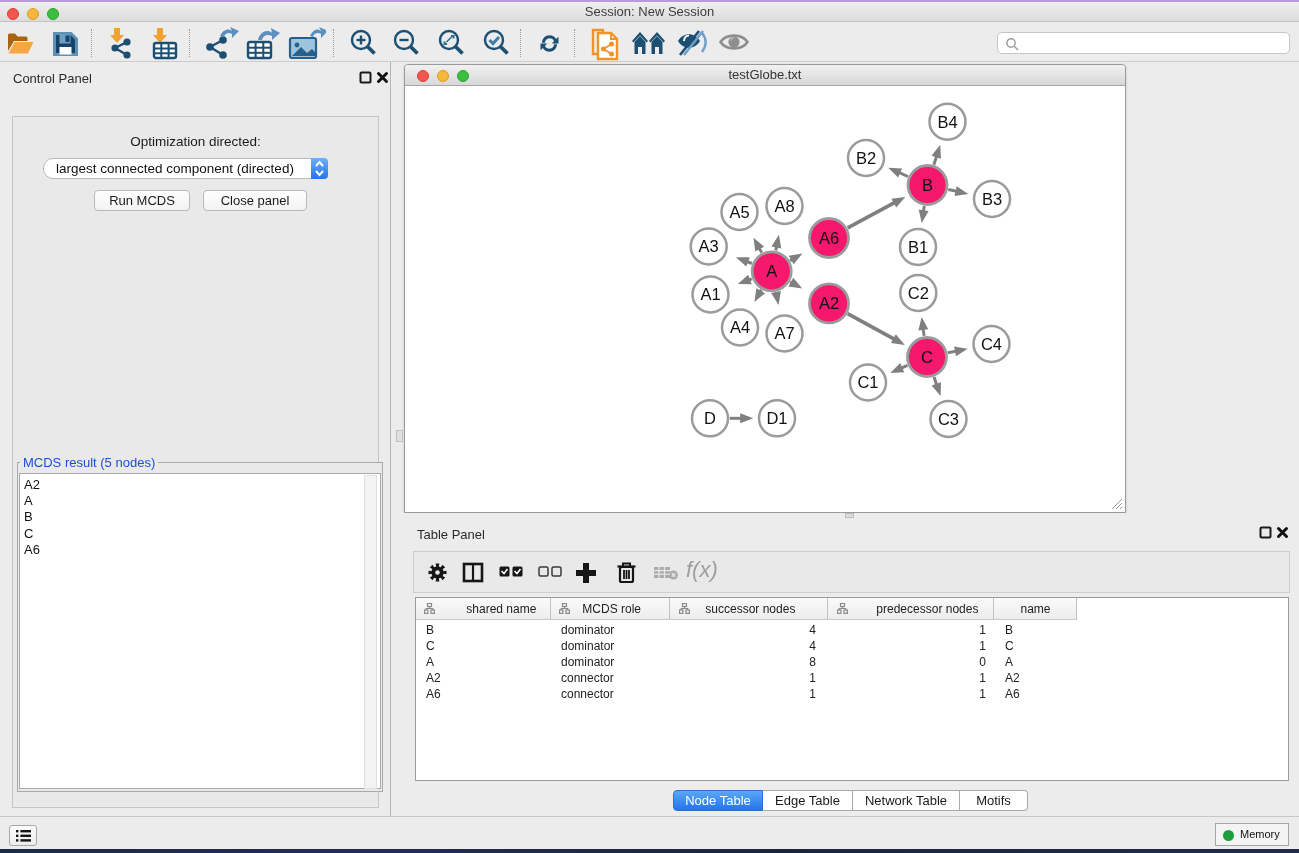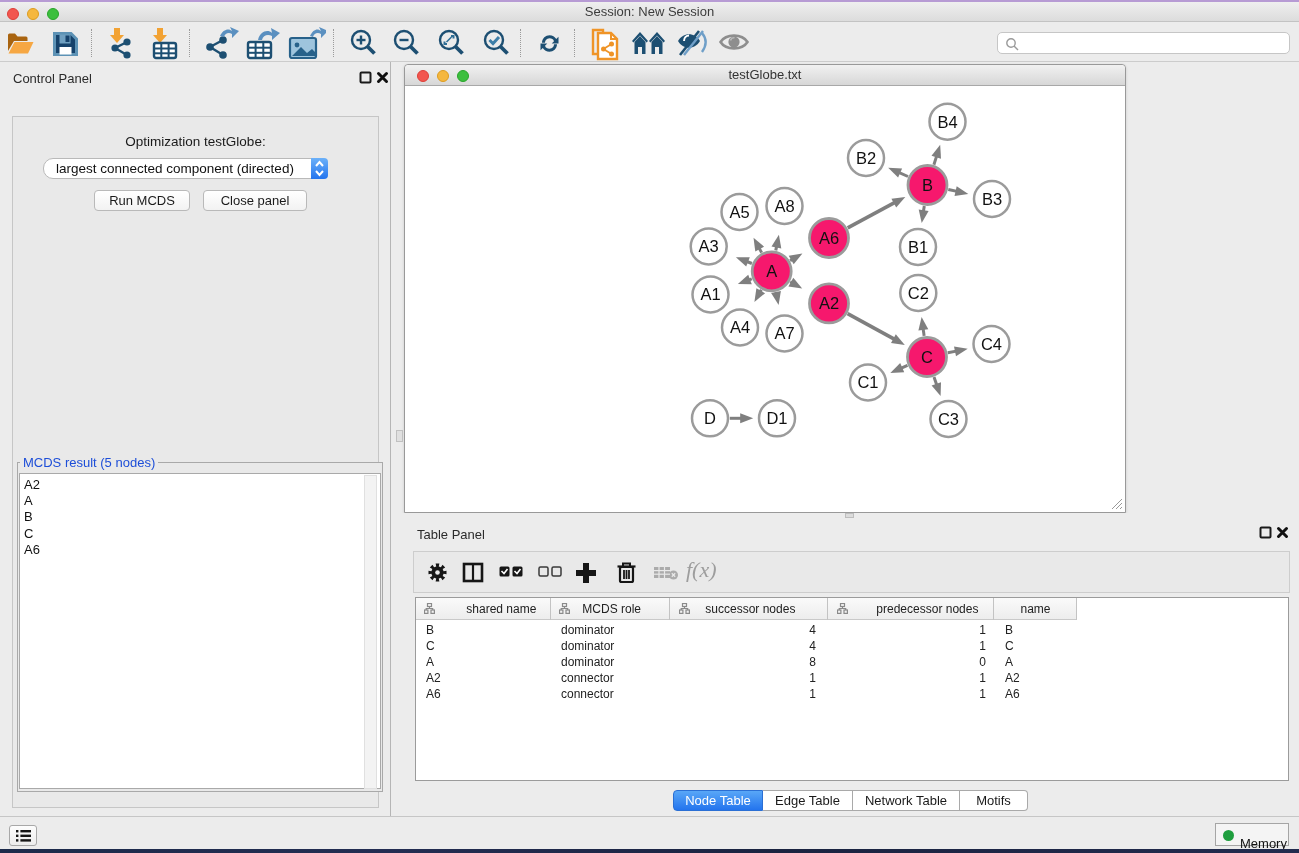--- a/index.html
+++ b/index.html
@@ -202,21 +202,21 @@
 </div>
   <div class="abs" id="cpanel">
     <div id="cp-head">Control Panel</div>
     <svg class="winbtn" style="left:359px;top:9px" width="13" height="13" viewBox="0 0 13 13">
       <rect x="1.5" y="1.5" width="10" height="10" rx="1" fill="none" stroke="#1a1a1a" stroke-width="2"></rect>
     </svg>
     <svg class="winbtn" style="left:376px;top:9px" width="13" height="13" viewBox="0 0 13 13">
       <path d="M2.5 2.5 L10.5 10.5 M10.5 2.5 L2.5 10.5" stroke="#111" stroke-width="3" stroke-linecap="round"></path>
     </svg>
     <div id="cp-content">
-      <div class="abs" style="left:0;width:100%;top:17px;text-align:center;font-size:13.5px;color:#1a1a1a">Optimization testGlobe:</div>
+      <div class="abs" style="left:0;width:100%;top:17px;text-align:center;font-size:13.5px;color:#1a1a1a">Optimization directed:</div>
       <div class="abs" style="left:30px;top:41px;width:285px;height:21px;background:#fff;border:1px solid #b9b9b9;border-radius:10px;">
         <div class="abs" style="left:12px;top:2px;font-size:13.5px;color:#111">largest connected component (directed)</div>
         <div class="abs" style="right:-1px;top:-1px;width:17px;height:21px;border-radius:0 4px 4px 0;background:linear-gradient(#6cb1f9,#2374ee);">
           <svg width="17" height="21" viewBox="0 0 17 21">
               <path d="M5 8 L8.5 4 L12 8 M5 13 L8.5 17 L12 13" fill="none" stroke="#fff" stroke-width="2"></path>
             </svg>
         </div>
       </div>
       <div class="btn" style="left:81px;top:73px;width:96px">Run MCDS</div>
       <div class="btn" style="left:190px;top:73px;width:104px">Close panel</div>
@@ -371,21 +371,21 @@
             <circle cx="19.5" cy="9" r="4.5"></circle>
           </g>
         <g stroke="#e9e9e9" stroke-width="1.2">
             <line x1="0" y1="4.6" x2="16" y2="4.6"></line>
             <line x1="0" y1="8.2" x2="16" y2="8.2"></line>
             <line x1="5" y1="1" x2="5" y2="12"></line>
             <line x1="10.5" y1="1" x2="10.5" y2="12"></line>
           </g>
         <path d="M17.8 7.3 L21.2 10.7 M21.2 7.3 L17.8 10.7" stroke="#e9e9e9" stroke-width="1.3"></path>
       </svg>
-      <div class="abs" style="left:272px;top:5px;font-family:Liberation Serif, serif;font-style:italic;font-size:22px;color:#9d9d9d;">f(x)</div>
+      <div class="abs" style="left:272px;top:5px;font-family:Liberation Sans, sans-serif;font-style:italic;font-size:22px;color:#9d9d9d;">f(x)</div>
     </div>
     <div id="tp-table">
       <div class="abs" style="left:0;top:0;width:661px;height:22px;background:linear-gradient(#fafafa,#ededed);border-bottom:1px solid #c9c9c9;"></div>
       <div class="abs" style="left:0;top:0;width:135px;height:22px;border-right:1px solid #c3c3c3;padding:4px 0 0 8px;"><svg width="11" height="11" viewBox="0 0 11 11" style="vertical-align:-1px">
             <g fill="none" stroke="#8a8a8a" stroke-width="1.2">
               <rect x="3.5" y="0.5" width="4" height="3"></rect>
               <rect x="0.5" y="7" width="3.4" height="3.4"></rect>
               <rect x="7" y="7" width="3.4" height="3.4"></rect>
               <path d="M5.5 3.5 L5.5 5.5 M2.2 7 L2.2 5.5 L8.7 5.5 L8.7 7"></path>
             </g>
@@ -456,19 +456,19 @@
             <rect x="0" y="4.6" width="2.4" height="2.4"></rect>
             <rect x="0" y="9.2" width="2.4" height="2.4"></rect>
         <rect x="4.4" y="0" width="10.6" height="2.4"></rect>
             <rect x="4.4" y="4.6" width="10.6" height="2.4"></rect>
             <rect x="4.4" y="9.2" width="10.6" height="2.4"></rect>
           </g>
       </svg>
     </div>
     <div class="abs" style="left:1215px;top:6px;width:74px;height:23px;background:#f4f4f4;border:1px solid #a5a5a5;">
       <div style="position:absolute;left:7px;top:5.5px;width:11px;height:11px;border-radius:50%;background:#1e9e3e;"></div>
-      <div style="position:absolute;left:24px;top:12px;font-size:13px;color:#111;">Memory</div>
+      <div style="position:absolute;left:24px;top:4px;font-size:11px;color:#111;">Memory</div>
     </div>
 </div>
   <div class="abs" id="bottomstrip"></div>
   <div class="abs" style="left:396px;top:430px;width:7px;height:12px;background:#e0e0e0;border:1px solid #c0c0c0;"></div>
   <div class="abs" style="left:845px;top:513px;width:9px;height:5px;background:#dcdcdc;border:1px solid #bdbdbd;"></div>
 </div>
 
 </body></html>

